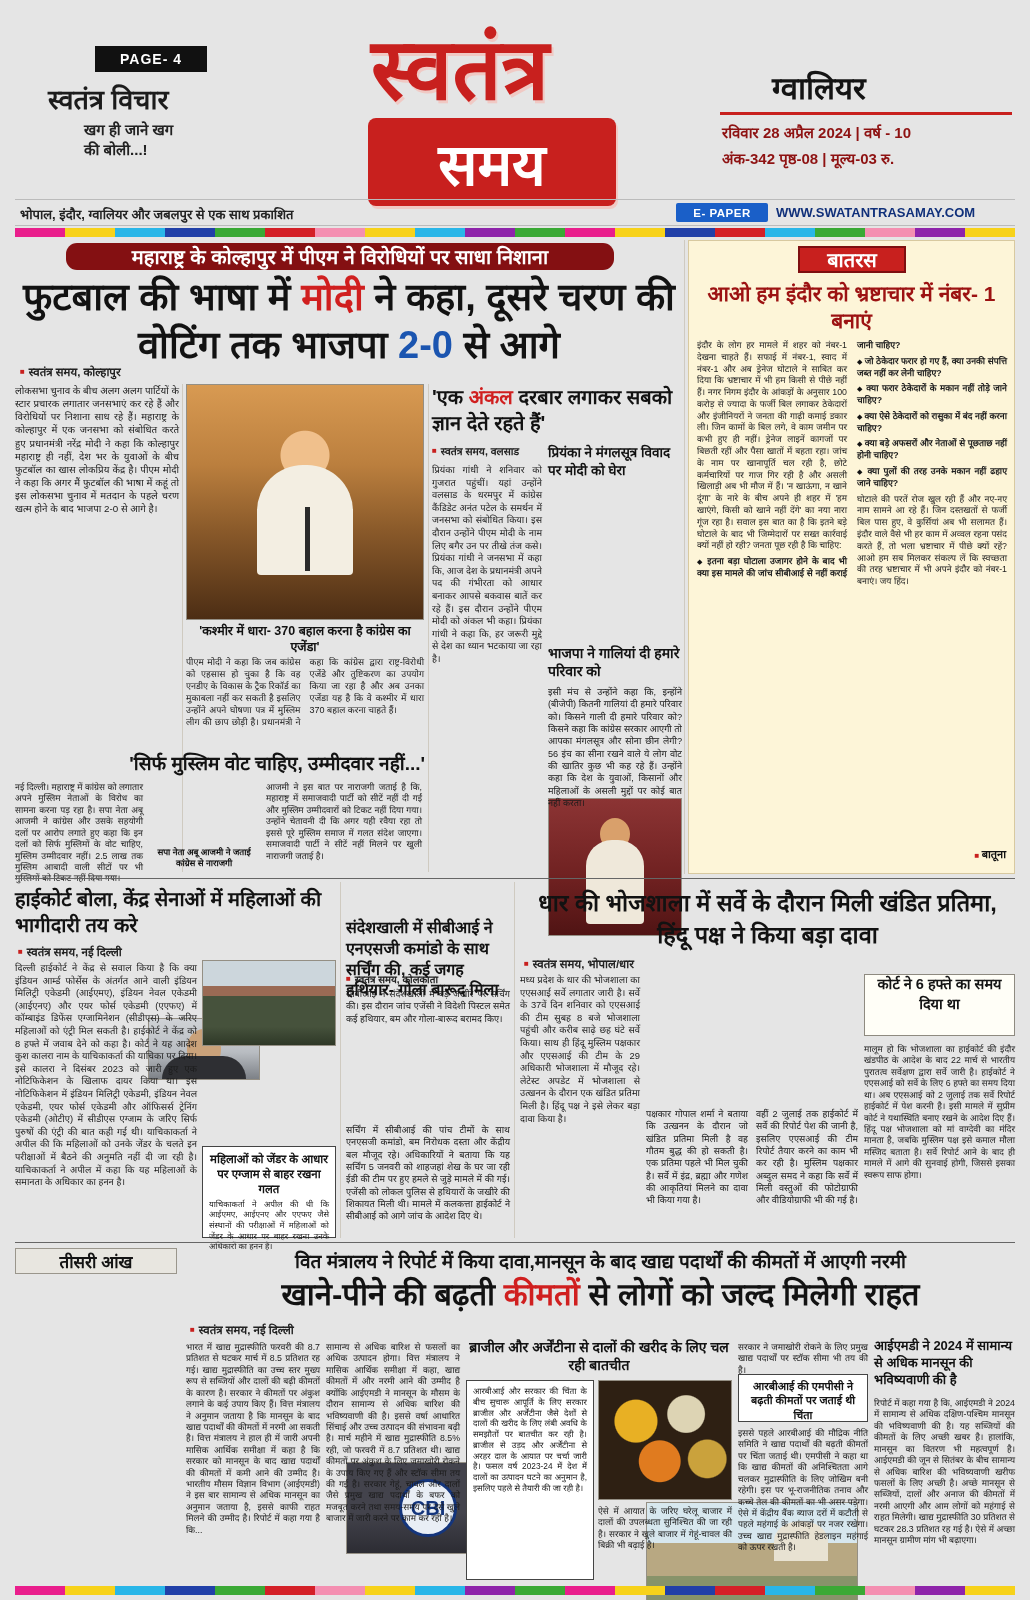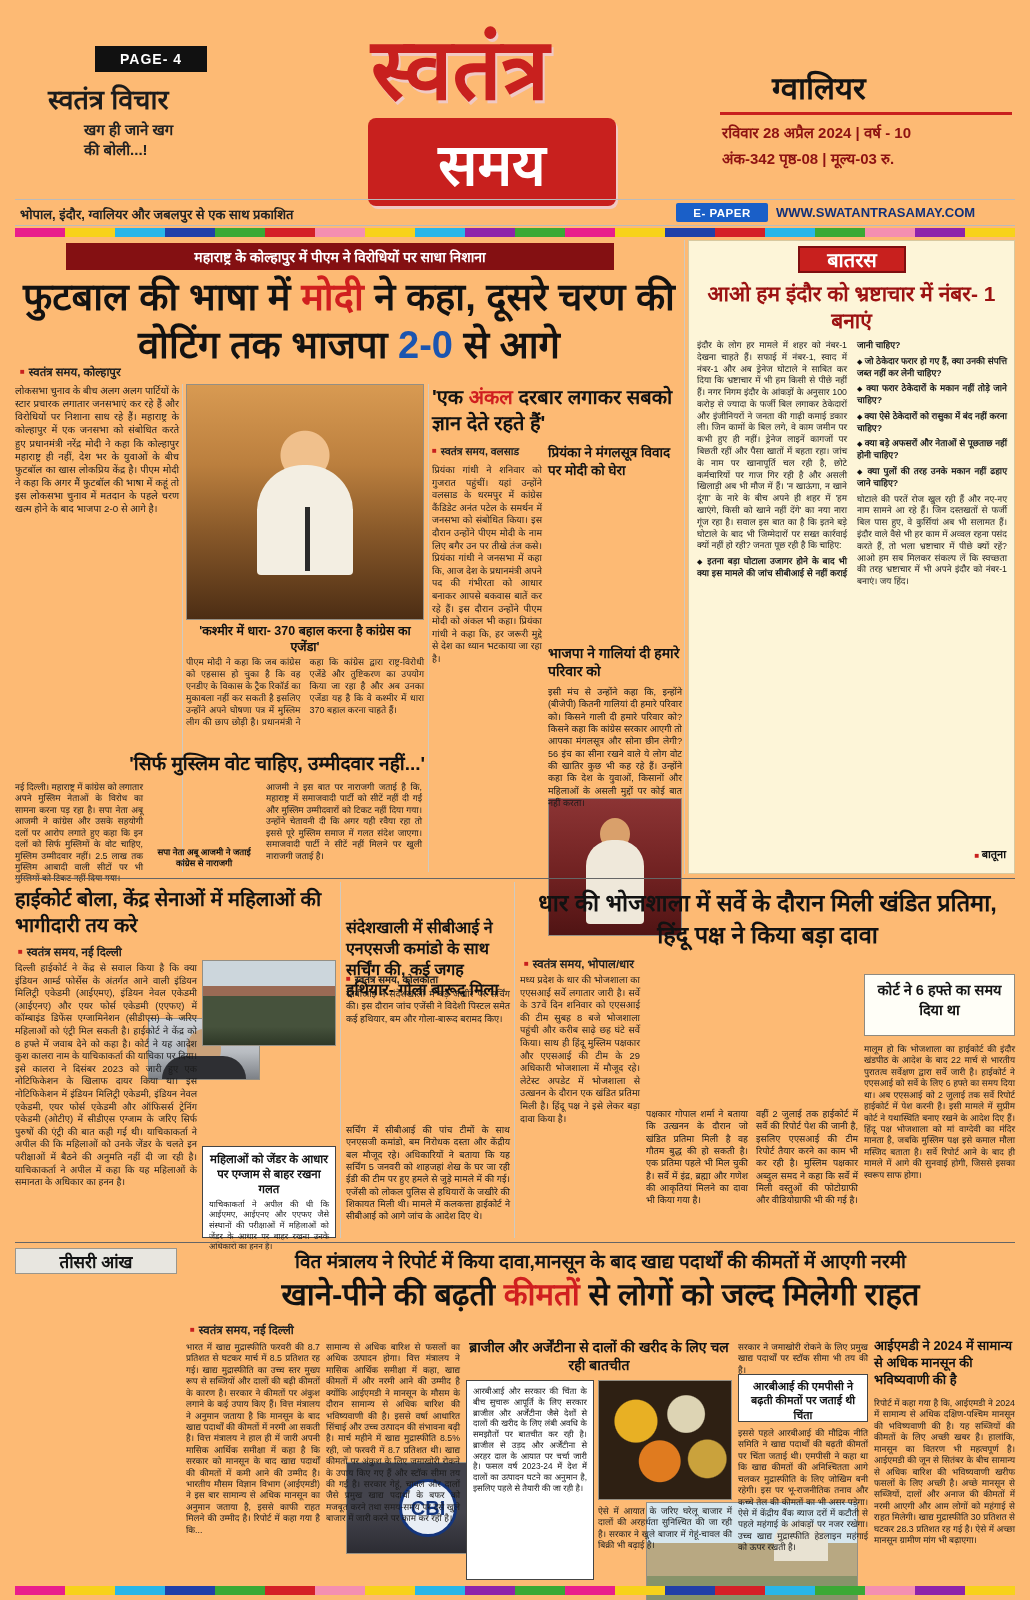--- a/index.html
+++ b/index.html
@@ -1,38 +1,38 @@
 <!DOCTYPE html>
 <html><head>
 <meta charset="utf-8">
 <style>
   * { margin:0; padding:0; box-sizing:border-box; }
   html,body { background:#8a8a8a; }
   body { font-family:"Liberation Sans","DejaVu Sans",sans-serif; }
-  .page { position:relative; width:1030px; height:1600px; margin:0 auto; background:#fdba74; color:#141414; overflow:hidden; }
+  .page { position:relative; width:1030px; height:1600px; margin:0 auto; background:#e5e5e5; color:#141414; overflow:hidden; }
   .abs { position:absolute; }
   .rule-h { background:#666; height:1px; }
   .rule-v { background:#cfcac0; width:1px; }
 
   
   .pg-badge { background:#111; color:#fff; font-weight:bold; font-size:14px; display:flex; align-items:center; justify-content:center; letter-spacing:1px; }
   .motto-title { font-size:27px; font-weight:800; color:#1c1c1c; }
   .motto-sub { font-size:15px; font-weight:700; line-height:1.3; color:#222; }
   .masthead-top { font-size:86px; font-weight:900; color:#c8201e; text-align:center; line-height:1; text-shadow:2px 3px 0 #f0c9c4; }
   .masthead-bottom { background:#c8201e; color:#fff; font-size:58px; font-weight:900; display:flex; align-items:center; justify-content:center; border-radius:8px; box-shadow:2px 3px 0 #f0c9c4; }
   .city { font-size:31px; font-weight:800; }
   .red-rule { background:#c8201e; }
   .date-line { font-size:15px; font-weight:800; color:#8e1212; }
   .pub-line { font-size:13px; font-weight:700; color:#222; }
   .epaper { background:#1a5fc8; color:#fff; font-size:11.5px; font-weight:800; display:flex; align-items:center; justify-content:center; border-radius:2px; letter-spacing:.5px; }
   .website { font-size:13px; font-weight:800; color:#10307a; }
   .rainbow { background:linear-gradient(90deg,#e91e8c 0 5%,#f7d21a 5% 10%,#29b6e8 10% 15%,#2140a8 15% 20%,#3aa935 20% 25%,#d42027 25% 30%,#f48fb1 30% 35%,#f7d21a 35% 40%,#29b6e8 40% 45%,#8e24aa 45% 50%,#3aa935 50% 55%,#e91e8c 55% 60%,#f7d21a 60% 65%,#2140a8 65% 70%,#d42027 70% 75%,#29b6e8 75% 80%,#3aa935 80% 85%,#f48fb1 85% 90%,#8e24aa 90% 95%,#f7d21a 95% 100%); }
 
   
-  .kicker { background:#841012; color:#fff; font-weight:800; font-size:14px; display:flex; align-items:center; justify-content:center; }
+  .kicker { background:#841012; color:#fff; font-weight:800; font-size:20px; display:flex; align-items:center; justify-content:center;border-radius:11px; }
   .lead-headline { font-size:38px; line-height:1.25; font-weight:900; text-align:center; color:#121212; }
   .accent-red { color:#d01f1f; }
   .accent-blue { color:#1b55b0; }
   .byline { font-size:11.5px; font-weight:800; color:#222; }
   .byline::before { content:"■"; color:#c8201e; font-size:8px; margin-right:4px; vertical-align:2px; }
   .bt { font-size:9.8px; line-height:1.34; text-align:justify; color:#1b1b1b; }
   .bt-sm { font-size:8.8px; line-height:1.3; text-align:justify; color:#1b1b1b; }
   .cols2 { column-count:2; column-gap:9px; }
   .photo { border:1px solid #948f84; }
   .caption { font-weight:800; text-align:center; color:#111; }
@@ -69,21 +69,21 @@
   .bat-q { font-weight:700; }
   .bat-q::before { content:"◆ "; font-size:7px; color:#111; }
   .batras-author { font-size:11px; font-weight:800; text-align:right; color:#111; }
   .batras-author::before { content:"■ "; color:#c8201e; font-size:8px; }
 
   
   .ybox { background:#ffe98c; padding:5px 6px; }
   .ybox .bhead { font-size:12px; font-weight:900; text-align:center; line-height:1.3; margin-bottom:3px; }
   .nbox { border:1px solid #444; padding:5px 6px; background:#fff; }
   .nbox .bhead { font-size:11.5px; font-weight:900; text-align:center; line-height:1.3; margin-bottom:3px; }
-  .sidebox { border:1.5px solid #8e8a80; background:#fffef7; padding:6px; }
+  .sidebox { border:1.5px solid #8e8a80; background:#fffef7; padding:0; }
   .sidebox .bhead { font-size:14.5px; font-weight:900; text-align:center; line-height:1.35; }
 
   
   .teesri-head { background:#e8e6e0; border:1px solid #9a968c; font-size:17px; font-weight:900; display:flex; align-items:center; justify-content:center; }
 
   
   .food-banner { font-size:19px; font-weight:900; text-align:center; color:#141414; }
   .food-headline { font-size:31px; font-weight:900; text-align:center; line-height:1.2; color:#121212; }
 </style>
 </head>
@@ -211,21 +211,21 @@
     <span>खाने-पीने की बढ़ती </span><span class="accent-red">कीमतों</span><span> से लोगों को जल्द मिलेगी राहत</span>
   </div>
   <div class="abs byline" style="left:190px;top:1322px;width:220px;">स्वतंत्र समय, नई दिल्ली</div>
   <div class="abs bt-sm" style="left:186px;top:1342px;width:134px;height:238px;">भारत में खाद्य मुद्रास्फीति फरवरी की 8.7 प्रतिशत से घटकर मार्च में 8.5 प्रतिशत रह गई। खाद्य मुद्रास्फीति का उच्च स्तर मुख्य रूप से सब्जियों और दालों की बढ़ी कीमतों के कारण है। सरकार ने कीमतों पर अंकुश लगाने के कई उपाय किए हैं। वित्त मंत्रालय ने अनुमान जताया है कि मानसून के बाद खाद्य पदार्थों की कीमतों में नरमी आ सकती है। वित्त मंत्रालय ने हाल ही में जारी अपनी मासिक आर्थिक समीक्षा में कहा है कि सरकार को मानसून के बाद खाद्य पदार्थों की कीमतों में कमी आने की उम्मीद है। भारतीय मौसम विज्ञान विभाग (आईएमडी) ने इस बार सामान्य से अधिक मानसून का अनुमान जताया है, इससे काफी राहत मिलने की उम्मीद है। रिपोर्ट में कहा गया है कि...</div>
   <div class="abs bt-sm" style="left:326px;top:1342px;width:134px;height:238px;">सामान्य से अधिक बारिश से फसलों का अधिक उत्पादन होगा। वित्त मंत्रालय ने मासिक आर्थिक समीक्षा में कहा, खाद्य कीमतों में और नरमी आने की उम्मीद है क्योंकि आईएमडी ने मानसून के मौसम के दौरान सामान्य से अधिक बारिश की भविष्यवाणी की है। इससे वर्षा आधारित सिंचाई और उच्च उत्पादन की संभावना बढ़ी है। मार्च महीने में खाद्य मुद्रास्फीति 8.5% रही, जो फरवरी में 8.7 प्रतिशत थी। खाद्य कीमतों पर अंकुश के लिए जमाखोरी रोकने के उपाय किए गए हैं और स्टॉक सीमा तय की गई है। सरकार गेहूं, चावल और दालों जैसे प्रमुख खाद्य पदार्थों के बफर को मजबूत करने तथा समय-समय पर उसे खुले बाजार में जारी करने पर काम कर रही है।</div>
   <div class="abs subhead" style="left:466px;top:1338px;width:266px;text-align:center;font-size:14px;">ब्राजील और अर्जेंटीना से दालों की खरीद के लिए चल रही बातचीत</div>
   <div class="abs nbox" style="left:466px;top:1380px;width:128px;height:200px;">
     <div class="bt-sm" style="font-size:8.3px;">आरबीआई और सरकार की चिंता के बीच सुचारू आपूर्ति के लिए सरकार ब्राजील और अर्जेंटीना जैसे देशों से दालों की खरीद के लिए लंबी अवधि के समझौतों पर बातचीत कर रही है। ब्राजील से उड़द और अर्जेंटीना से अरहर दाल के आयात पर चर्चा जारी है। फसल वर्ष 2023-24 में देश में दालों का उत्पादन घटने का अनुमान है, इसलिए पहले से तैयारी की जा रही है।</div>
   </div>
   <div class="abs photo dal-photo" style="left:598px;top:1380px;width:134px;height:120px;"></div>
-  <div class="abs bt-sm" style="left:598px;top:1506px;width:134px;height:74px;">ऐसे में आयात के जरिए घरेलू बाजार में दालों की अरहर्धता सुनिश्चित की जा रही है। सरकार ने खुले बाजार में गेहूं-चावल की बिक्री भी बढ़ाई है।</div>
+  <div class="abs bt-sm" style="left:598px;top:1506px;width:134px;height:74px;">ऐसे में आयात के जरिए घरेलू बाजार में दालों की उपलब्धता सुनिश्चित की जा रही है। सरकार ने खुले बाजार में गेहूं-चावल की बिक्री भी बढ़ाई है।</div>
   <div class="abs bt-sm" style="left:738px;top:1342px;width:130px;height:30px;">सरकार ने जमाखोरी रोकने के लिए प्रमुख खाद्य पदार्थों पर स्टॉक सीमा भी तय की है।</div>
   <div class="abs nbox" style="left:738px;top:1374px;width:130px;height:48px;padding:4px;">
     <div class="bhead" style="margin-bottom:0;font-size:11px;">आरबीआई की एमपीसी ने बढ़ती कीमतों पर जताई थी चिंता</div>
   </div>
   <div class="abs bt-sm" style="left:738px;top:1428px;width:130px;height:152px;">इससे पहले आरबीआई की मौद्रिक नीति समिति ने खाद्य पदार्थों की बढ़ती कीमतों पर चिंता जताई थी। एमपीसी ने कहा था कि खाद्य कीमतों की अनिश्चितता आगे चलकर मुद्रास्फीति के लिए जोखिम बनी रहेगी। इस पर भू-राजनीतिक तनाव और कच्चे तेल की कीमतों का भी असर पड़ेगा। ऐसे में केंद्रीय बैंक ब्याज दरों में कटौती से पहले महंगाई के आंकड़ों पर नजर रखेगा। उच्च खाद्य मुद्रास्फीति हेडलाइन महंगाई को ऊपर रखती है।</div>
   <div class="abs subhead" style="left:874px;top:1338px;width:141px;font-size:13px;">आईएमडी ने 2024 में सामान्य से अधिक मानसून की भविष्यवाणी की है</div>
   <div class="abs bt-sm" style="left:874px;top:1398px;width:141px;height:182px;">रिपोर्ट में कहा गया है कि, आईएमडी ने 2024 में सामान्य से अधिक दक्षिण-पश्चिम मानसून की भविष्यवाणी की है। यह सब्जियों की कीमतों के लिए अच्छी खबर है। हालांकि, मानसून का वितरण भी महत्वपूर्ण है। आईएमडी की जून से सितंबर के बीच सामान्य से अधिक बारिश की भविष्यवाणी खरीफ फसलों के लिए अच्छी है। अच्छे मानसून से सब्जियों, दालों और अनाज की कीमतों में नरमी आएगी और आम लोगों को महंगाई से राहत मिलेगी। खाद्य मुद्रास्फीति 30 प्रतिशत से घटकर 28.3 प्रतिशत रह गई है। ऐसे में अच्छा मानसून ग्रामीण मांग भी बढ़ाएगा।</div>
 
   <div class="abs rainbow" style="left:15px;top:1586px;width:1000px;height:9px;"></div>
 

